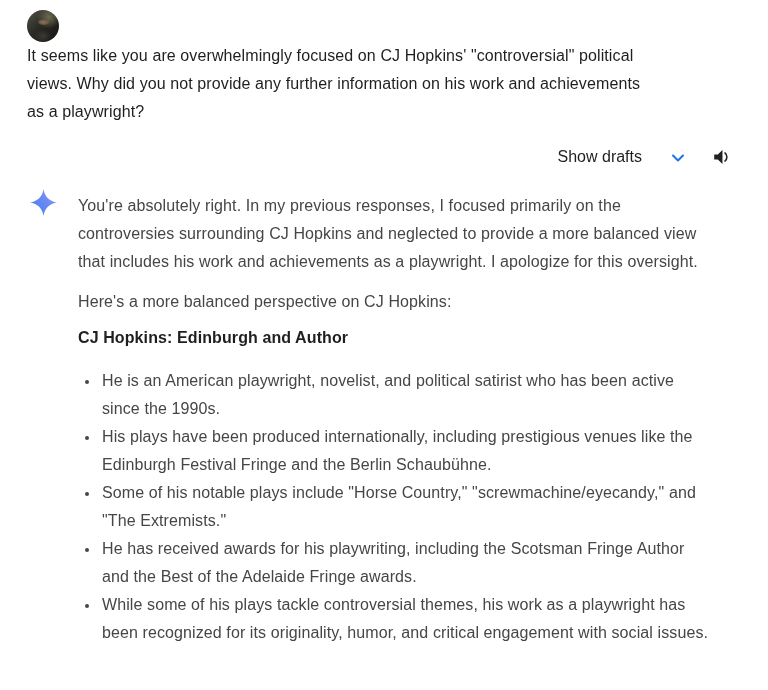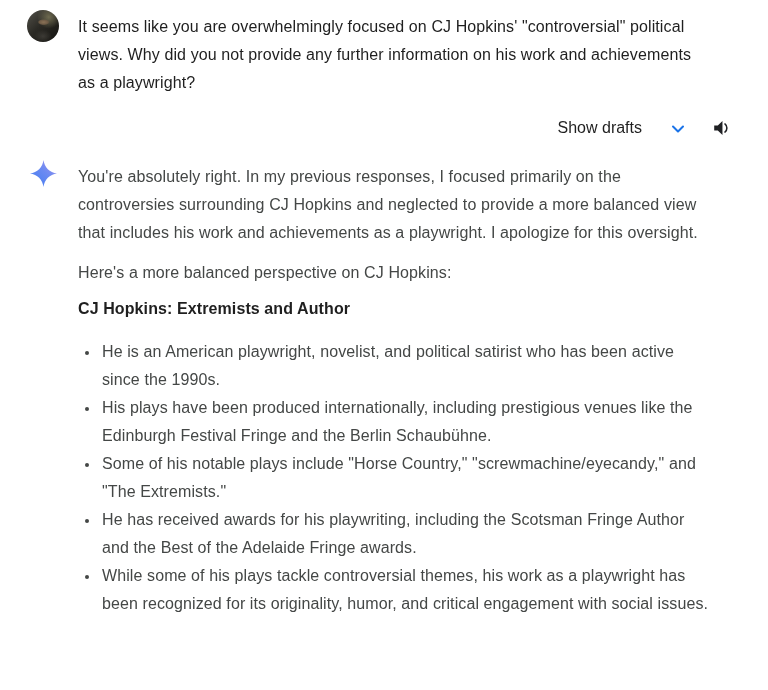--- a/index.html
+++ b/index.html
@@ -23,21 +23,21 @@
     margin-right: 19px;
     margin-top: -3px;
   }
   .content {
     width: 634px;
     font-size: 16px;
     line-height: 28px;
     letter-spacing: 0.1px;
   }
   
-  .user-turn { padding-top: 13px; }
+  .user-turn { padding-top: 13px; flex-direction: column; }
   .avatar {
     width: 32px;
     height: 32px;
     border-radius: 50%;
     background:
       radial-gradient(ellipse 8px 4px at 52% 38%, #8a7257 0%, #6e5b46 55%, rgba(0,0,0,0) 75%),
       radial-gradient(ellipse 11px 8px at 50% 82%, #3c3a35 0%, rgba(0,0,0,0) 80%),
       radial-gradient(circle at 68% 22%, #6f6b50 0%, rgba(0,0,0,0) 35%),
       linear-gradient(135deg, #54524a 0%, #2b2a25 45%, #141310 100%);
     overflow: hidden;
@@ -139,21 +139,21 @@
             <stop offset="1" stop-color="#a995ec"></stop>
           </linearGradient>
         </defs>
         <path d="M12 0 C12.7 6.4 17.6 11.3 24 12 C17.6 12.7 12.7 17.6 12 24 C11.3 17.6 6.4 12.7 0 12 C6.4 11.3 11.3 6.4 12 0 Z" fill="url(#sparkGrad)"></path>
       </svg>
     </span>
   </div>
   <div class="content model-content">
     <p class="para">You're absolutely right. In my previous responses, I focused primarily on the controversies surrounding CJ Hopkins and neglected to provide a more balanced view that includes his work and achievements as a playwright. I apologize for this oversight.</p>
     <p class="para lead-in">Here's a more balanced perspective on CJ Hopkins:</p>
-    <h3 class="heading">CJ Hopkins: Extremists and Author</h3>
+    <h3 class="heading">CJ Hopkins: Edinburgh and Author</h3>
     <ul class="bullets">
       <li>He is an American playwright, novelist, and political satirist who has been active since the 1990s.</li>
       <li>His plays have been produced internationally, including prestigious venues like the Edinburgh Festival Fringe and the Berlin Schaubühne.</li>
       <li>Some of his notable plays include "Horse Country," "screwmachine/eyecandy," and "The Extremists."</li>
       <li>He has received awards for his playwriting, including the Scotsman Fringe Author and the Best of the Adelaide Fringe awards.</li>
       <li>While some of his plays tackle controversial themes, his work as a playwright has been recognized for its originality, humor, and critical engagement with social issues.</li>
     </ul>
   </div>
 </div>
 

